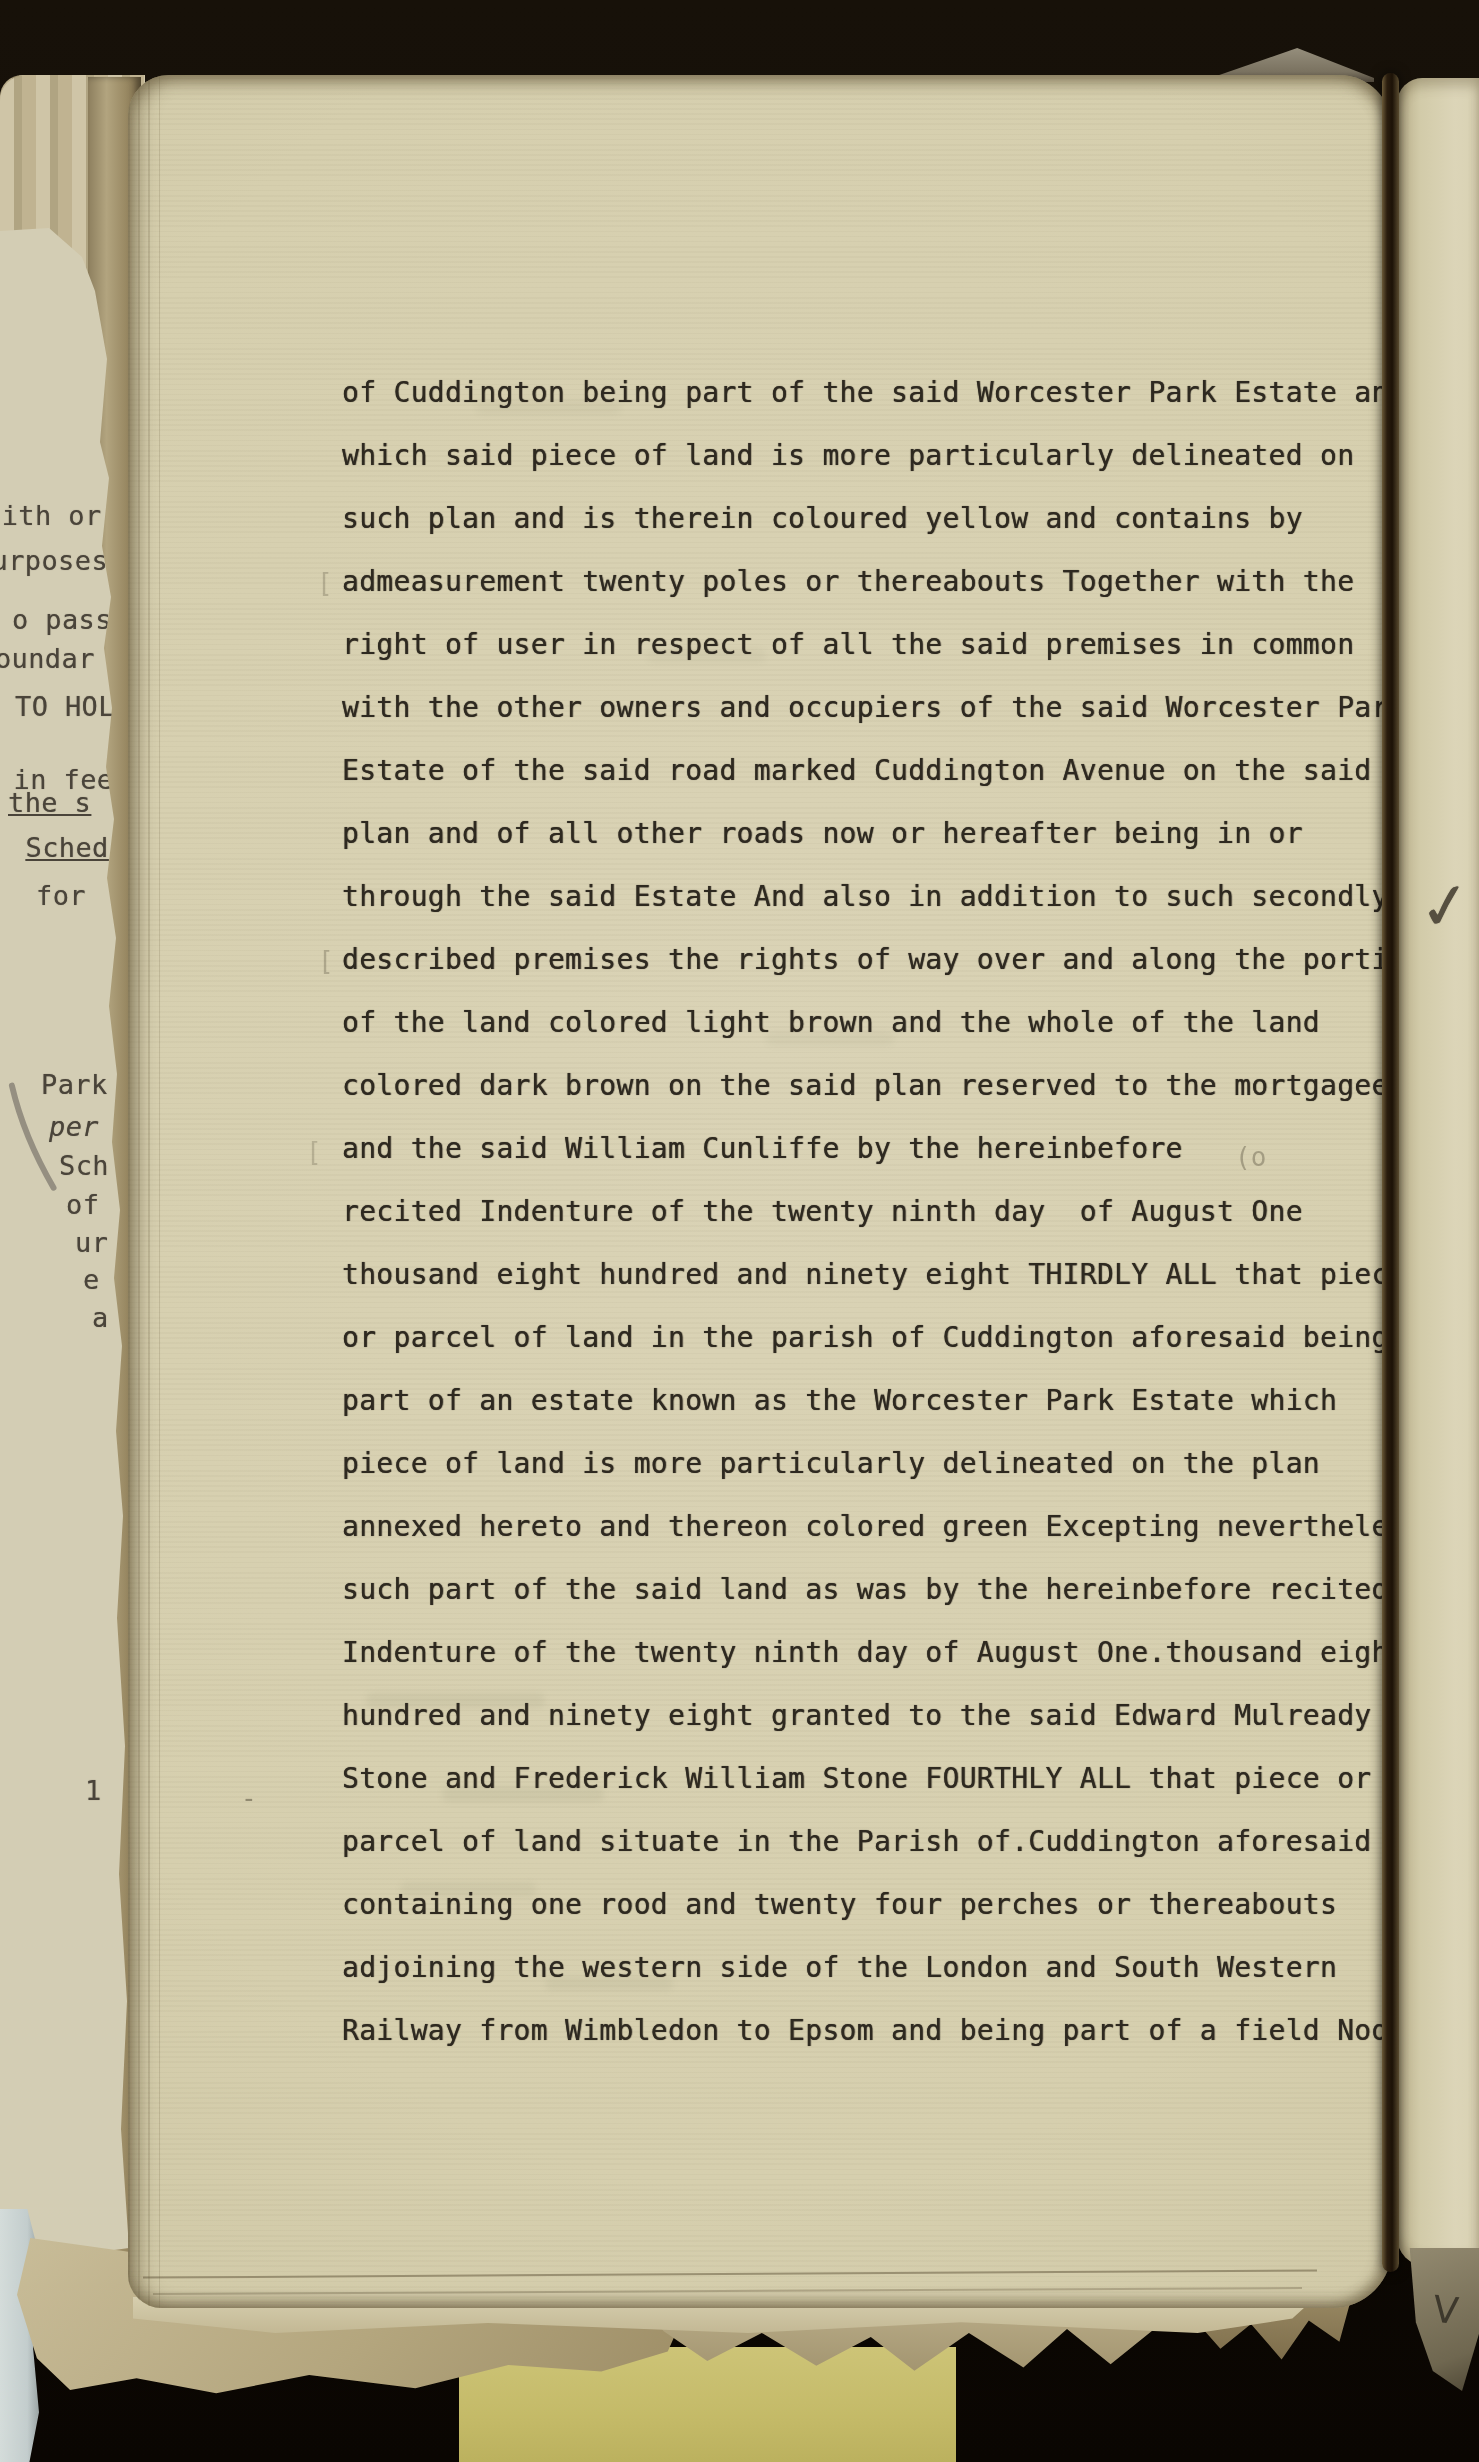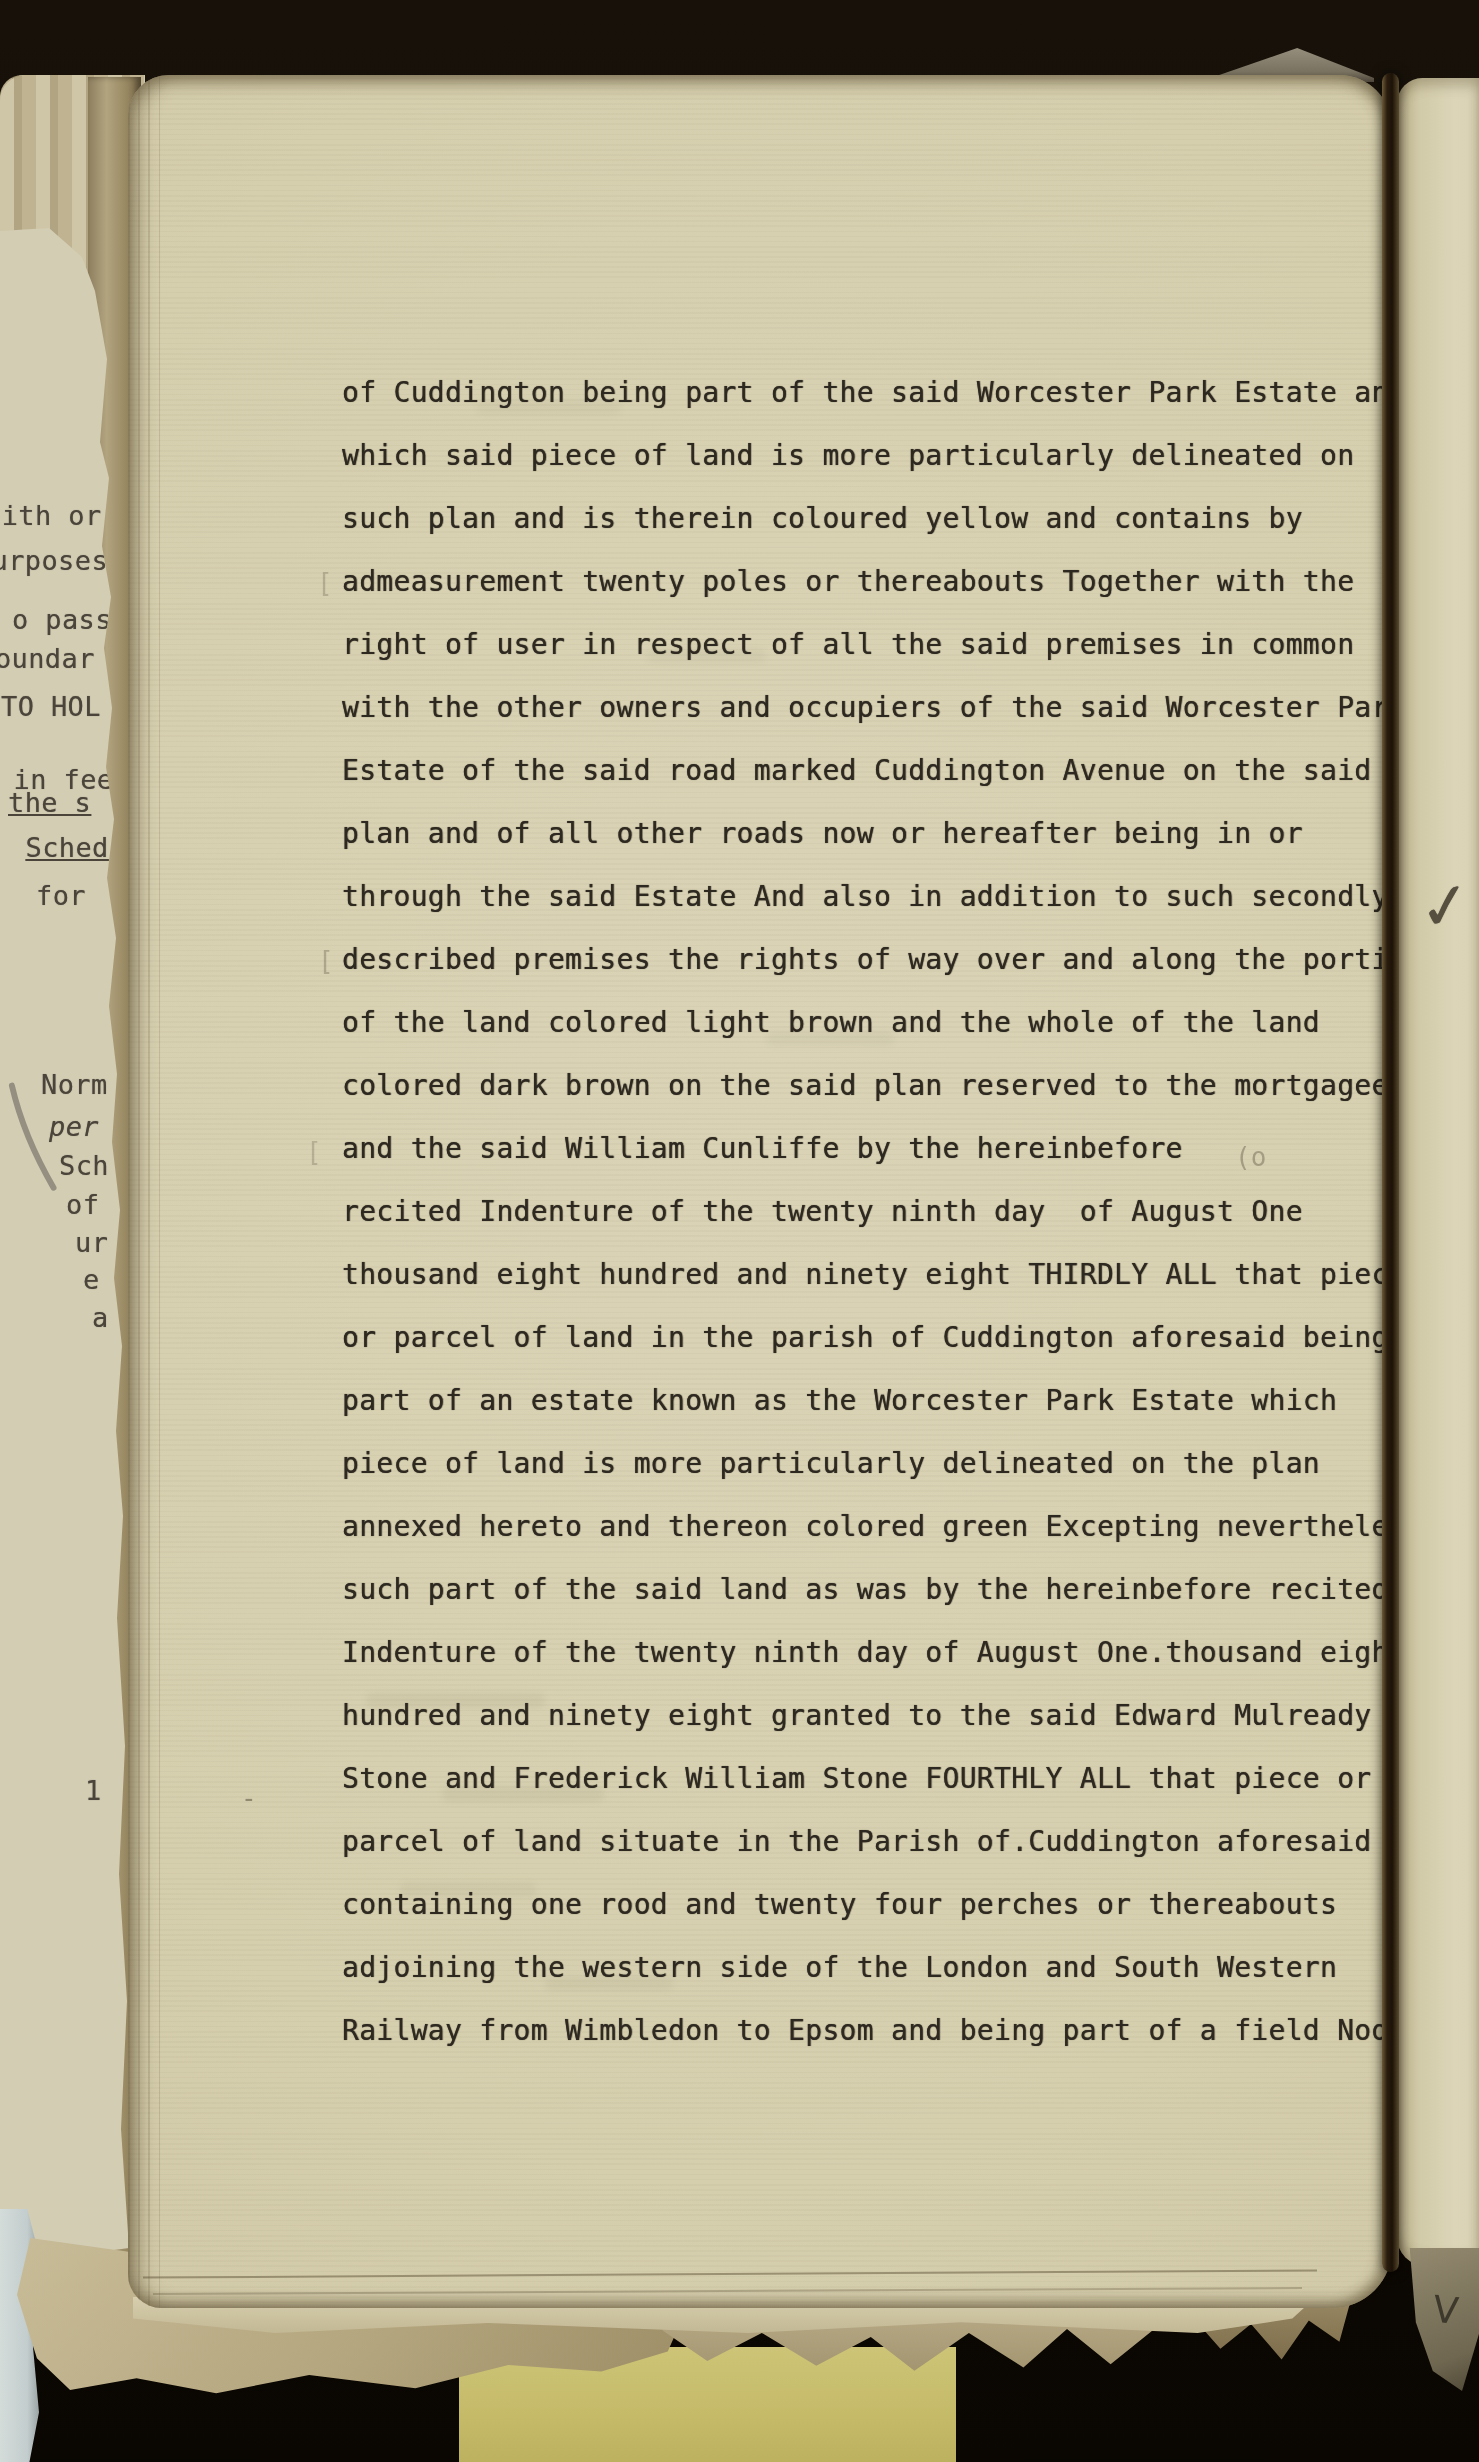--- a/index.html
+++ b/index.html
@@ -98,26 +98,26 @@
   <div class="abs tape-strip"></div>
 
   <div class="abs under-page" id="under-page">
     <svg class="abs pencil-curve" width="170" height="2462" style="left:0;top:0;" viewBox="0 0 200 2894">
       <path d="M 14 1276 Q 28 1336 63 1396" stroke="#8a8478" stroke-width="7" fill="none" stroke-linecap="round" opacity="0.85"></path>
     </svg>
   <span class="frag" style="left: 1.7px; top: 500px;">ith or</span>
       <span class="frag" style="left: -8.5px; top: 545px;">urposes</span>
       <span class="frag" style="left: 12px; top: 596px; margin-top: 8px;">o pass</span>
       <span class="frag" style="left: -5.1px; top: 643px;">oundar</span>
-      <span class="frag" style="left: 1px; top: 691px;">TO HOL</span>
+      <span class="frag" style="left: 15px; top: 691px;">TO HOL</span>
       <span class="frag" style="left: 13.6px; top: 764px;">in fee</span>
       <span class="frag" style="left: 8px; top: 787px; text-decoration: underline;">the s</span>
       <span class="frag" style="left: 25.5px; top: 832px; text-decoration: underline;">Sched</span>
       <span class="frag" style="left: 36px; top: 880px;">for</span>
-      <span class="frag" style="left: 41px; top: 1069px;">Norm</span>
+      <span class="frag" style="left: 41px; top: 1069px;">Park</span>
       <span class="frag" style="left: 49px; top: 1111px; font-style: italic;">per</span>
       <span class="frag" style="left: 59px; top: 1150px;">Sch</span>
       <span class="frag" style="left: 66px; top: 1189px;">of</span>
       <span class="frag" style="left: 75px; top: 1227px;">ur</span>
       <span class="frag" style="left: 83px; top: 1264px;">e</span>
       <span class="frag" style="left: 92px; top: 1302px;">a</span>
       <span class="frag" style="left: 85px; top: 1775px;">1</span>
     </div>
 
   <div class="abs dog-ear"></div>

